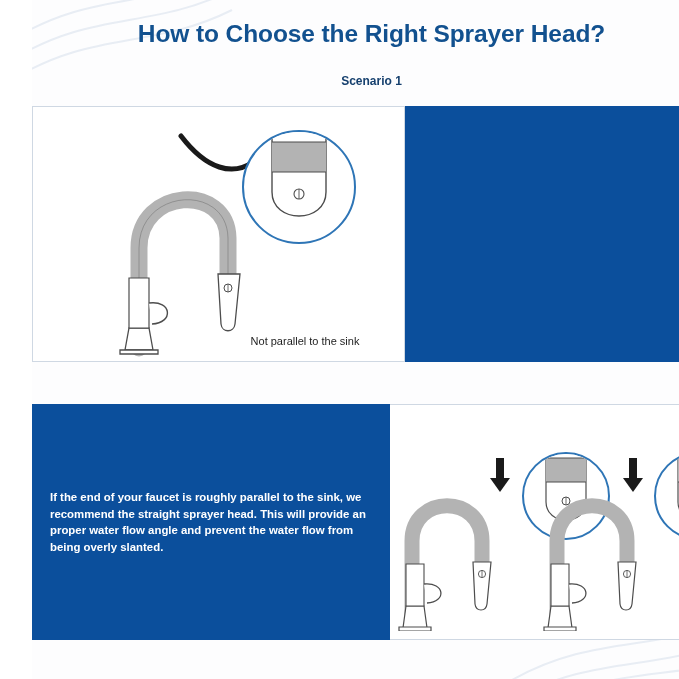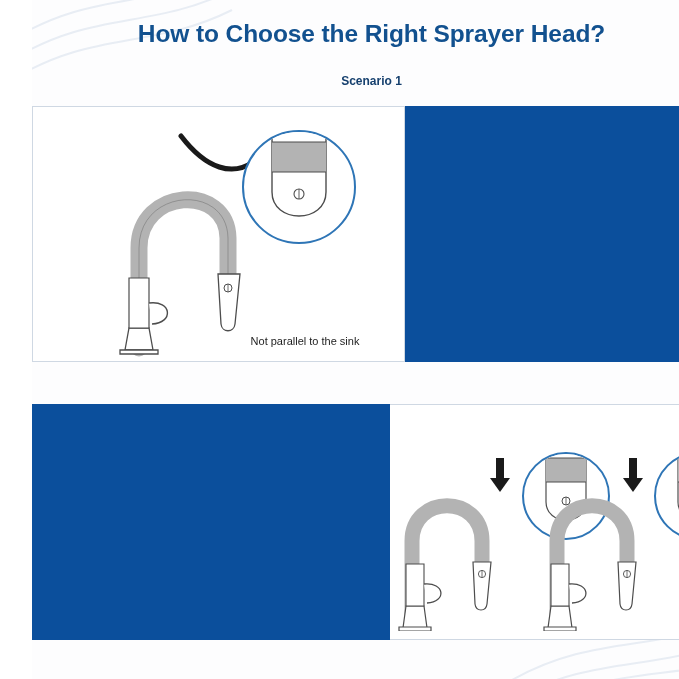--- a/index.html
+++ b/index.html
@@ -197,20 +197,21 @@
 
     <div class="caption" id="cap1">Not parallel to the sink</div>
 
   </div>
 
 
   <div class="panel" id="panel2">
     <div class="blue-part"></div>
     <div class="white-part"></div>
 
+    <div class="blue-text">If the end of your faucet is roughly parallel to the sink, we recommend the straight sprayer head. This will provide an proper water flow angle and prevent the water flow from being overly slanted.</div>
 
     <svg class="figure" style="left:355px; top:42px;" width="120" height="185" viewBox="0 0 120 185">
       <path d="M25 180 L25 95 C25 48, 95 48, 95 95 L95 118" fill="none" stroke="#b3b3b3" stroke-width="15" stroke-linecap="round"></path>
       <path d="M16 182 L40 182 L37 160 L19 160 Z" fill="#ffffff" stroke="#4d4d4d" stroke-width="1.2"></path>
       <path d="M12 185 L44 185 L44 181 L12 181 Z" fill="#ffffff" stroke="#4d4d4d" stroke-width="1.2"></path>
       <path d="M19 160 L19 118 L37 118 L37 160 Z" fill="#ffffff" stroke="#4d4d4d" stroke-width="1.1"></path>
       <path d="M37 138 C 58 136, 60 156, 40 157" fill="#ffffff" stroke="#4d4d4d" stroke-width="1.3"></path>
       <path d="M86 116 L104 116 L100 158 C99 166, 89 166, 88 158 Z" fill="#ffffff" stroke="#4d4d4d" stroke-width="1.2"></path>
       <circle cx="95" cy="128" r="3.6" fill="none" stroke="#4d4d4d" stroke-width="0.9"></circle>
       <line x1="95" y1="124.4" x2="95" y2="131.6" stroke="#4d4d4d" stroke-width="0.8"></line>

